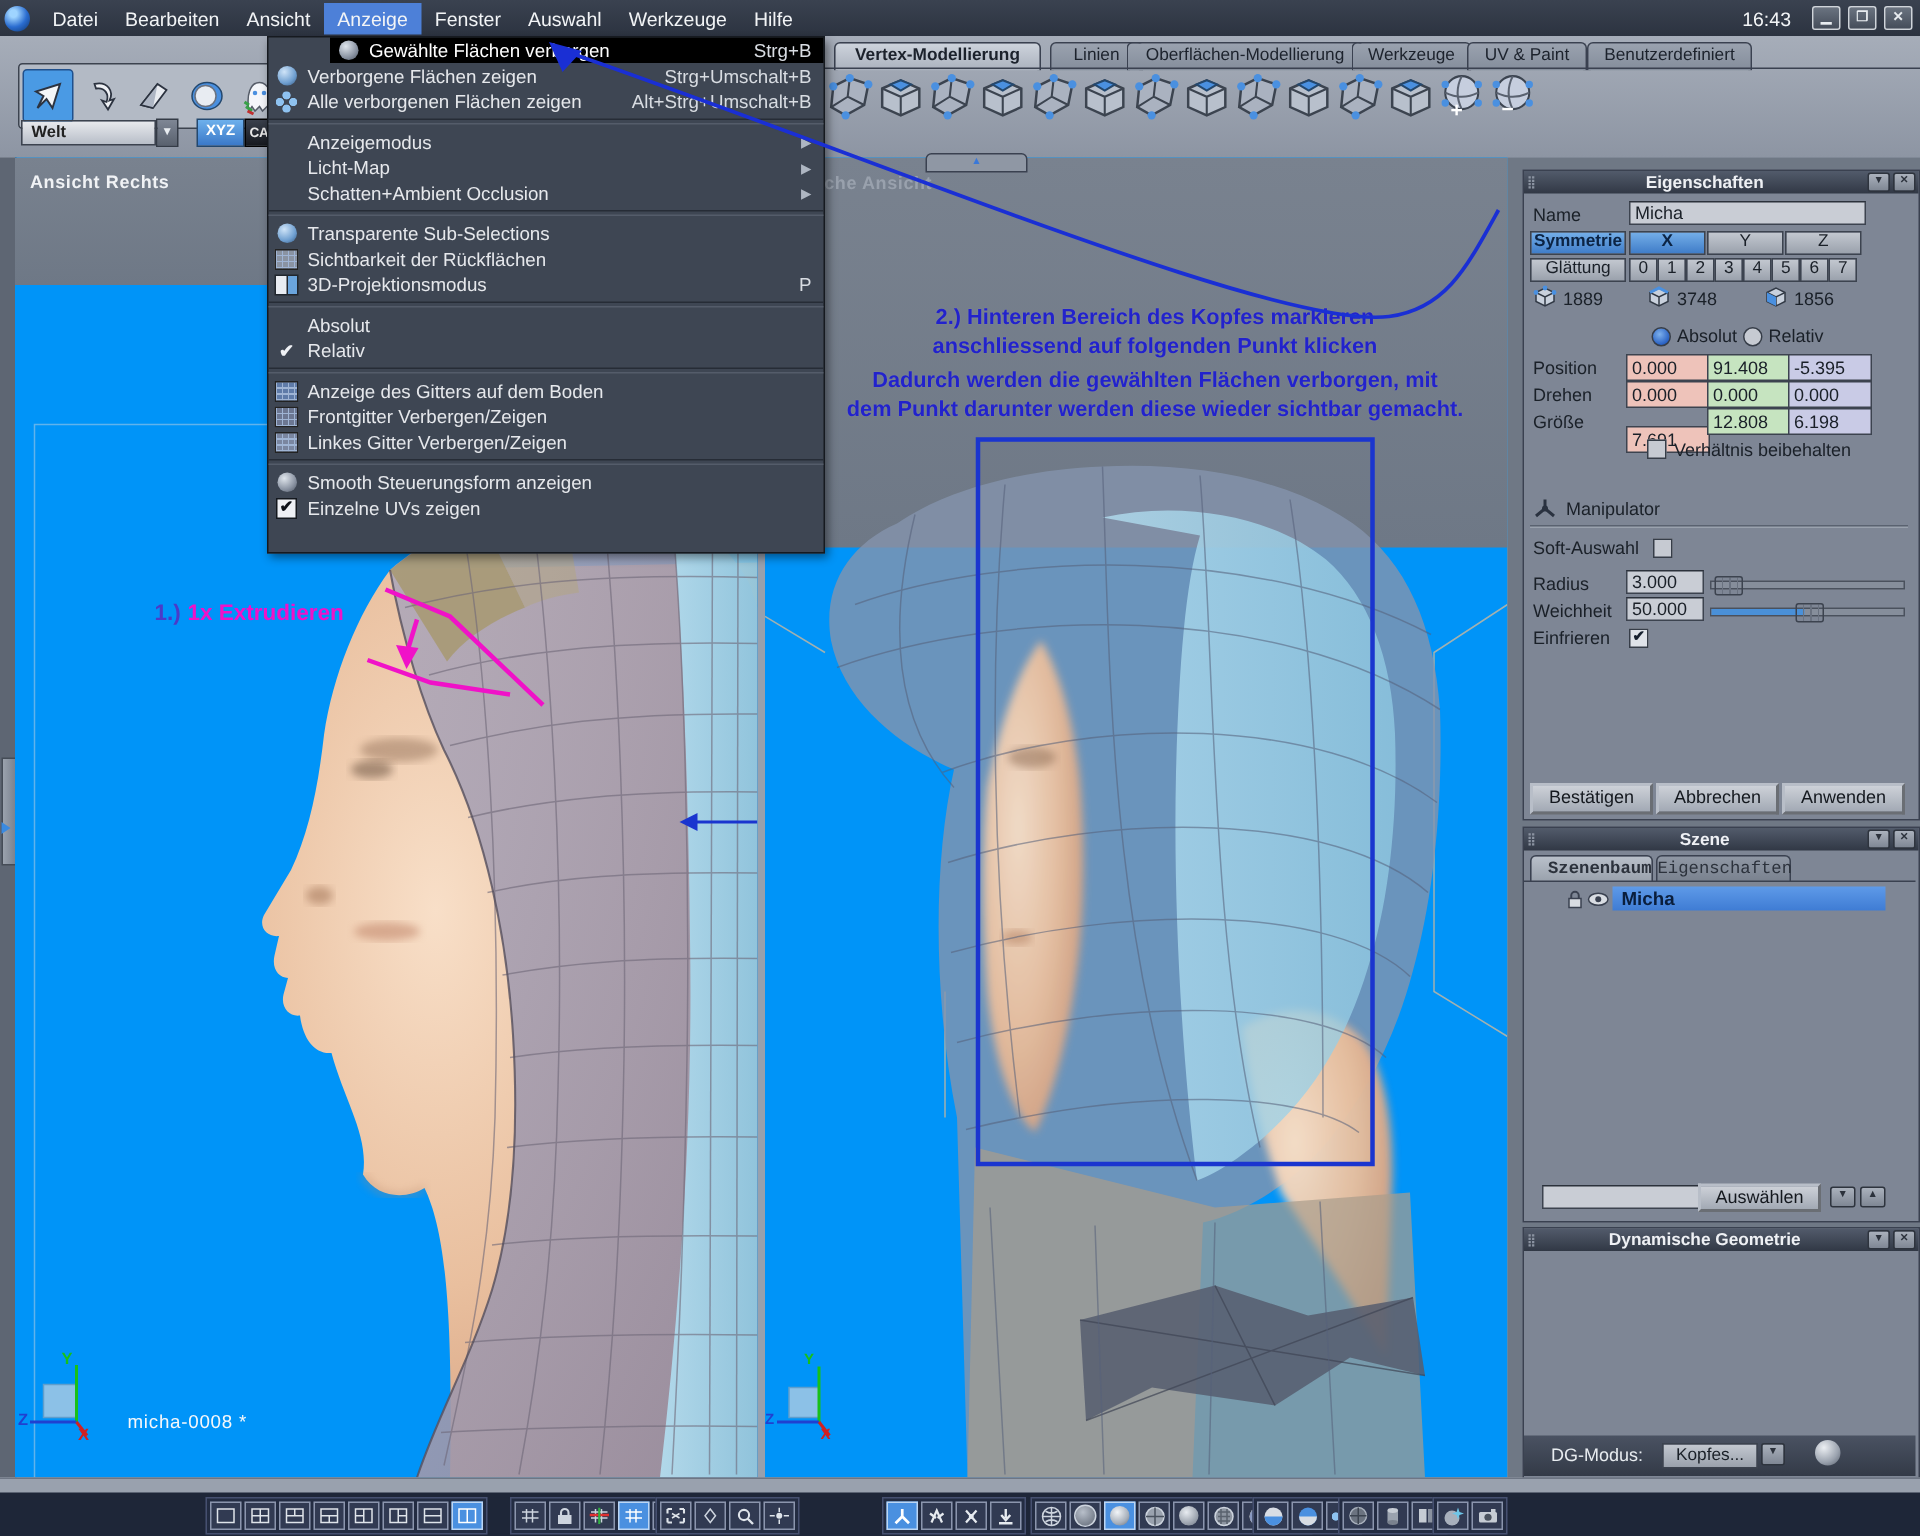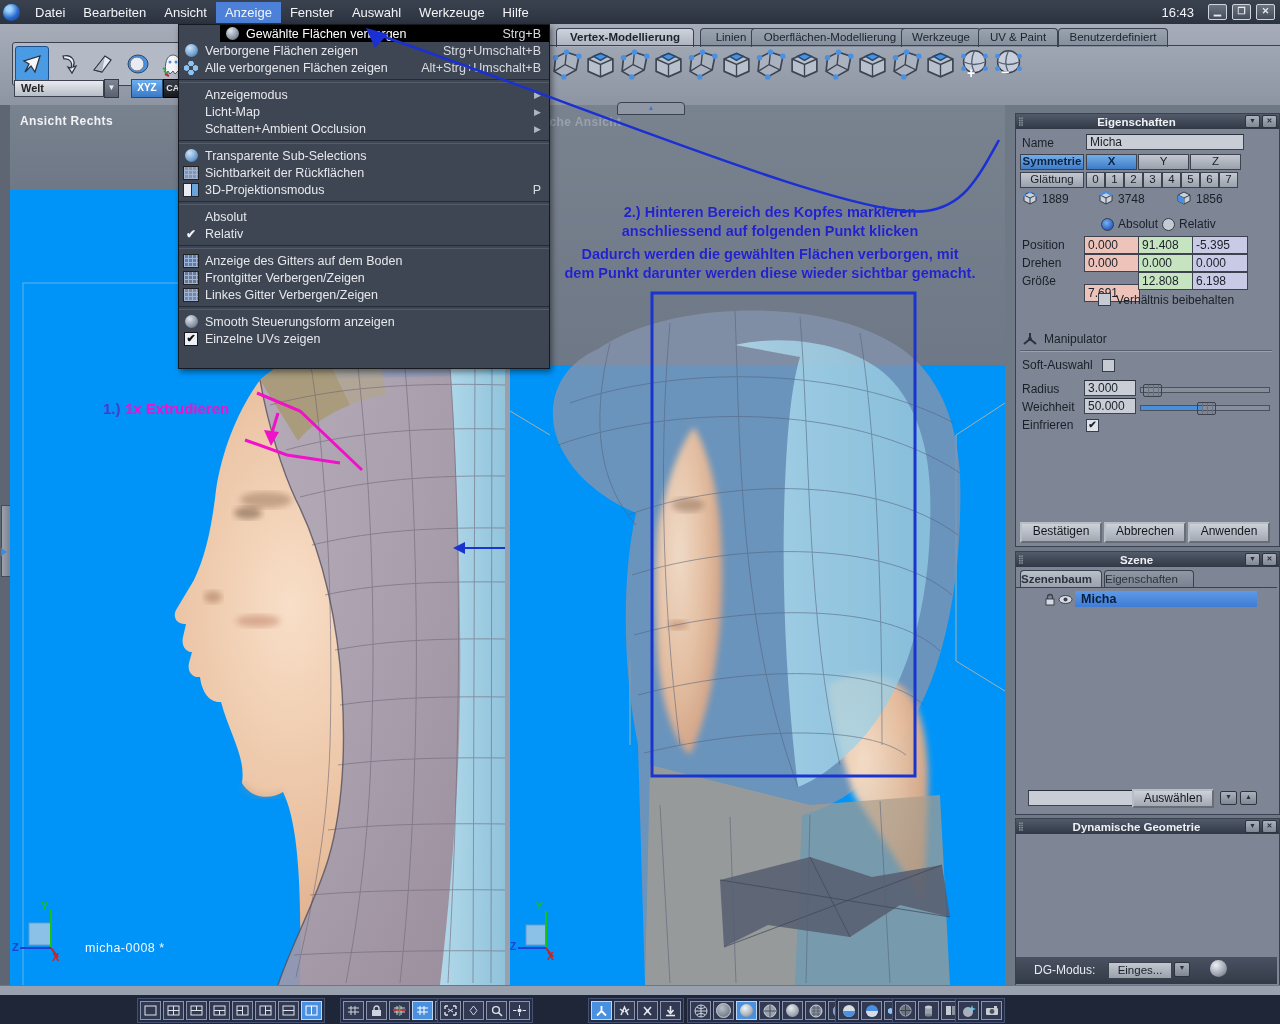--- a/index.html
+++ b/index.html
@@ -105,21 +105,21 @@
   .radio{width:11px;height:11px;border-radius:50%;background:#c6cad2;border:1px solid #363d48;display:inline-block;}
   .radio.on{background:radial-gradient(circle at 40% 35%,#7db0ec,#2a62c4 70%);}
   .slider{height:4px;background:#868e9b;border:1px solid #4a515d;position:absolute;}
   .sfill{position:absolute;height:4px;top:0;background:#4a90d8;}
   .shandle{position:absolute;top:-4px;width:17px;height:11px;background:linear-gradient(#d4d8de,#9fa6b0);
            border:1px solid #3c434f;border-radius:2px;
            background-image:repeating-linear-gradient(90deg,transparent 0 4px,#6a7280 4px 5px);}
   .bigbtn{height:17px;background:linear-gradient(#cdd1d8,#a2a9b4);border:2px outset #b8bec8;
           font-size:12px;color:#14181e;text-align:center;line-height:15px;}
   .ptab{position:absolute;height:15px;border:1px solid #3a4150;border-bottom:none;border-radius:4px 4px 0 0;
-        font-size:11.5px;text-align:left;background:linear-gradient(#8f97a4,#79818e);color:#2c323c;padding-top:2px;}
+        font-size:11.5px;text-align:right;background:linear-gradient(#8f97a4,#79818e);color:#2c323c;padding-top:2px;font-family:Liberation Mono, monospace;}
   .ptab.active{background:linear-gradient(#b9c0ca,#98a0ab);font-weight:bold;}
   #sceneitem{background:linear-gradient(#5e9ae8,#3f7cd4);color:#0a1e3c;font-size:12.5px;font-weight:bold;
              padding-left:6px;line-height:16px;}
   
   #bottombar{left:0;top:995px;width:1280px;height:29px;background:#1e2638;}
   .bsec{position:absolute;top:3px;display:flex;gap:2px;border:1px solid #465070;padding:2px;background:#232c42;}
   .bic{width:19px;height:17px;background:#313a52;border:1px solid #8b95ad;display:flex;
        align-items:center;justify-content:center;}
   .bic.sel{background:#4a90e0;border-color:#bcd6f4;}
   .csph{width:13px;height:13px;border-radius:50%;}
@@ -549,21 +549,21 @@
 
     <div class="panel" style="top:713px;height:166px;">
       <div class="ptitle">
         <span class="grip">⣿</span>
         <span class="t">Dynamische Geometrie</span>
         <span class="pbtn">▼</span>
         <span class="pbtn">✕</span>
       </div>
       <div class="abs" style="left:0;top:138px;width:261px;height:27px;background:linear-gradient(#4a5262,#333a47);"></div>
       <div class="abs" style="left:18px;top:144px;color:#e8ecf0;font-size:12px;">DG-Modus:</div>
-      <div class="abs gbtn" style="left:92px;top:143px;width:62px;height:15px;line-height:15px;">Einges...</div>
+      <div class="abs gbtn" style="left:92px;top:143px;width:62px;height:15px;line-height:15px;">Kopfes...</div>
       <div class="abs pbtn" style="left:158px;top:143px;width:14px;height:13px;">▼</div>
       <div class="abs csph" style="left:194px;top:141px;width:17px;height:17px;background:radial-gradient(circle at 35% 30%,#eceff3,#9aa2ae 60%,#555d6a);"></div>
     </div>
   </div>
 
   <div id="menu" class="abs">
     <div class="mrow hl">
       <span class="mico">
           <span class="sph"></span>
         </span>

